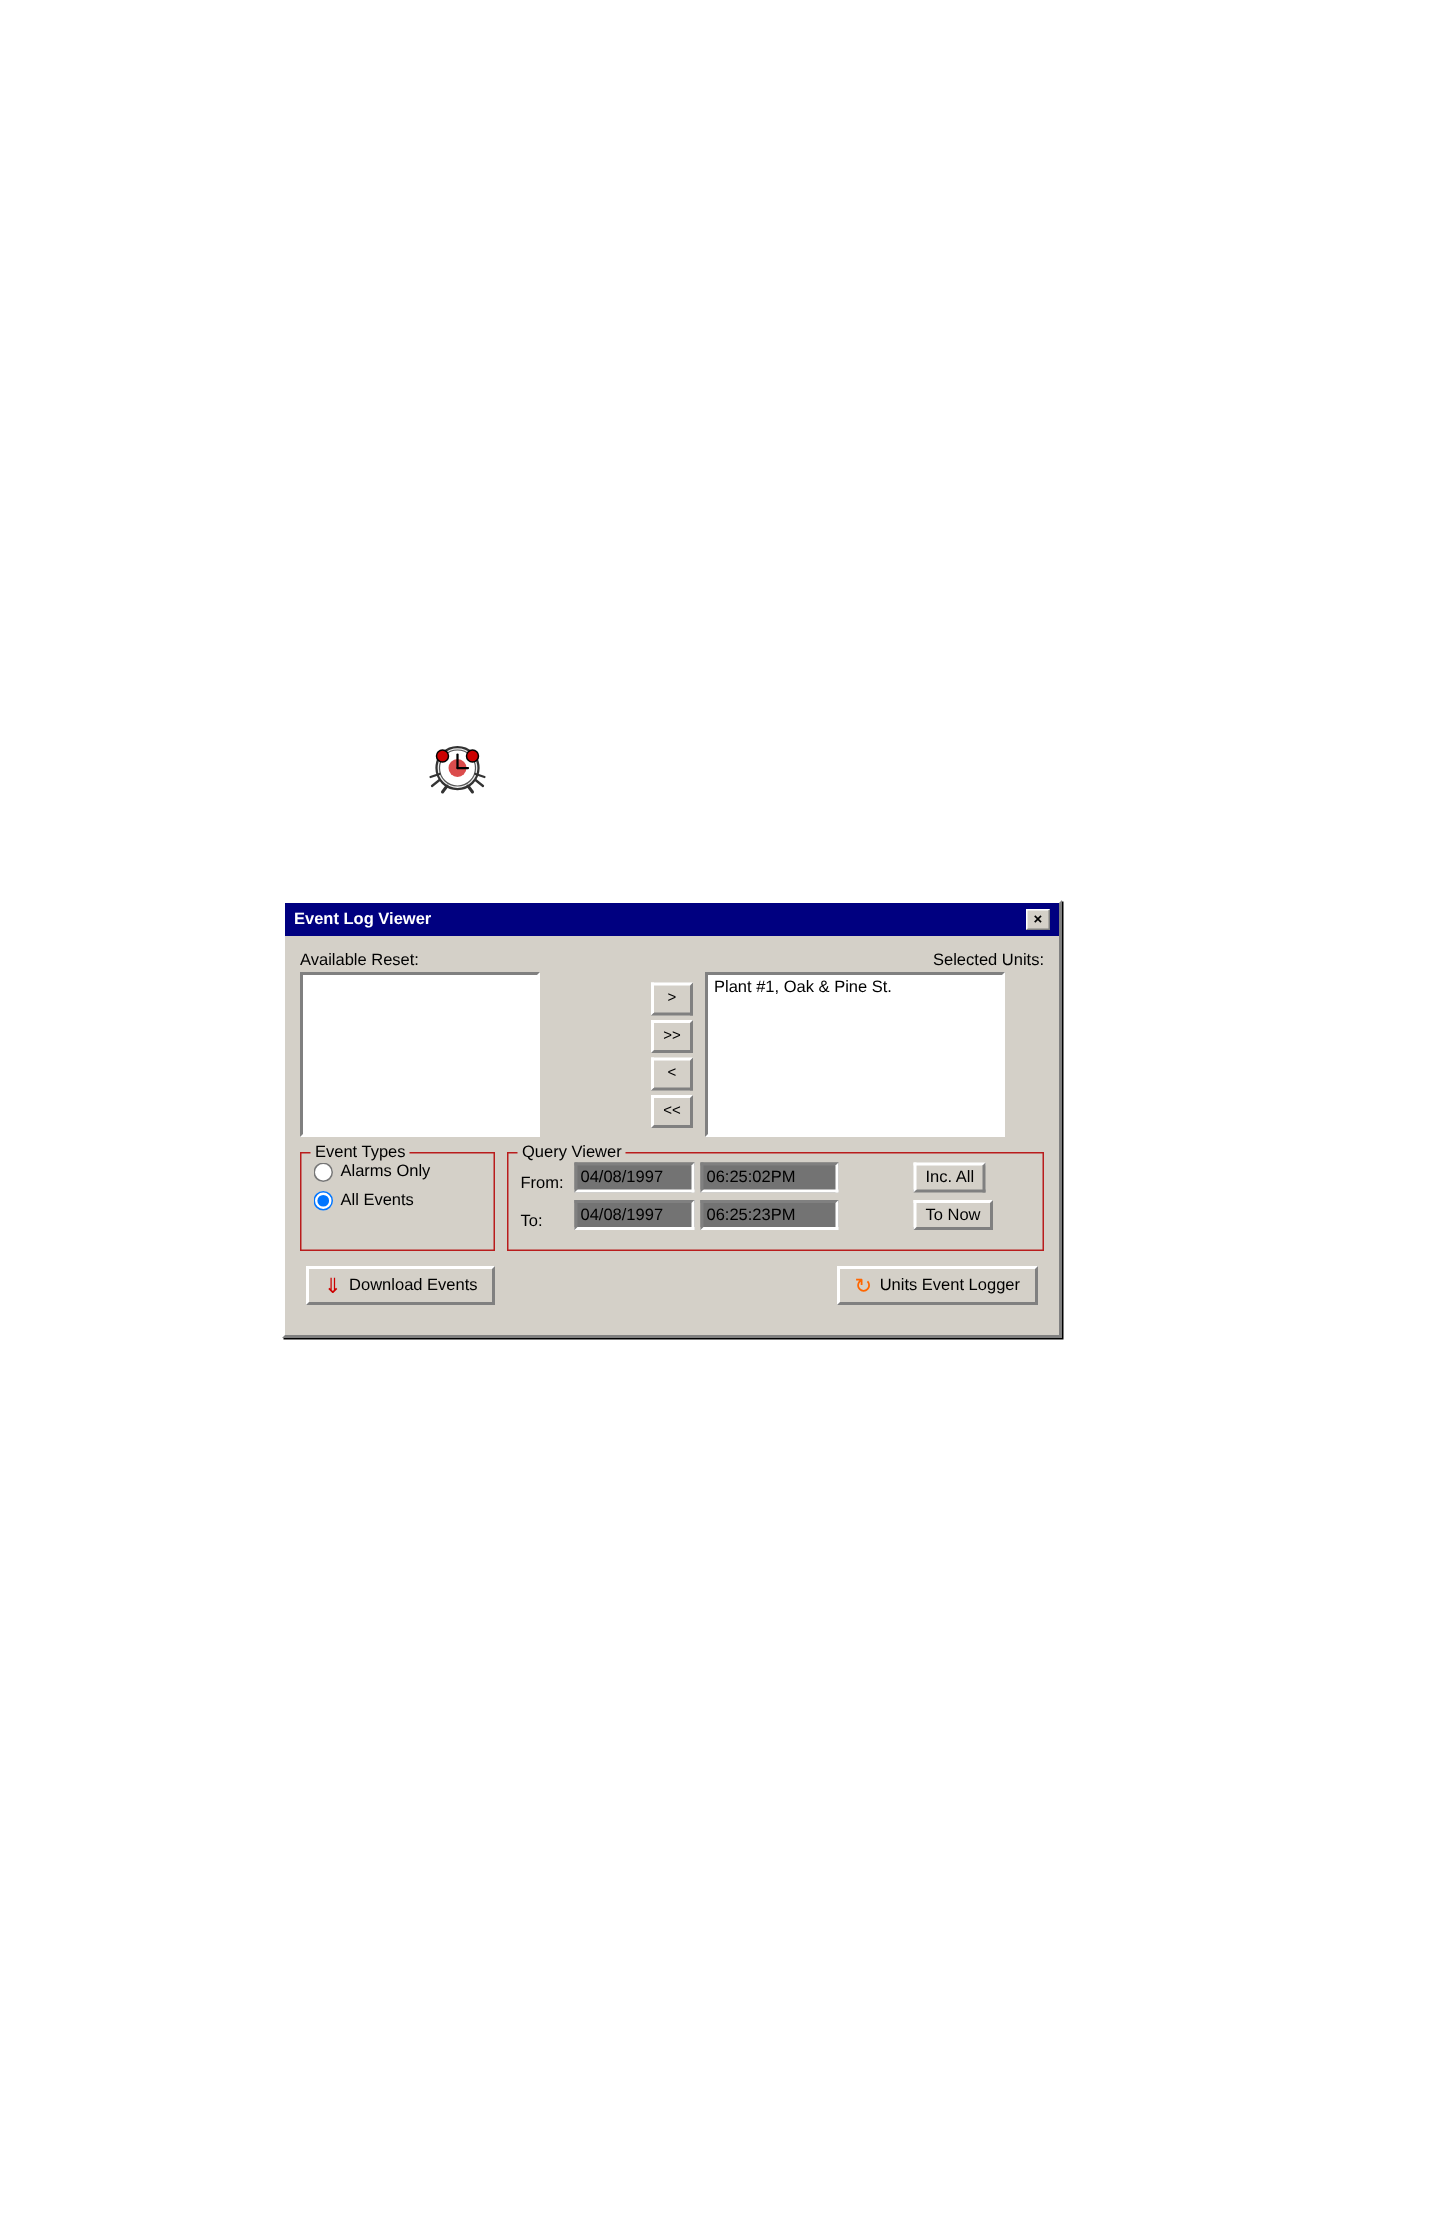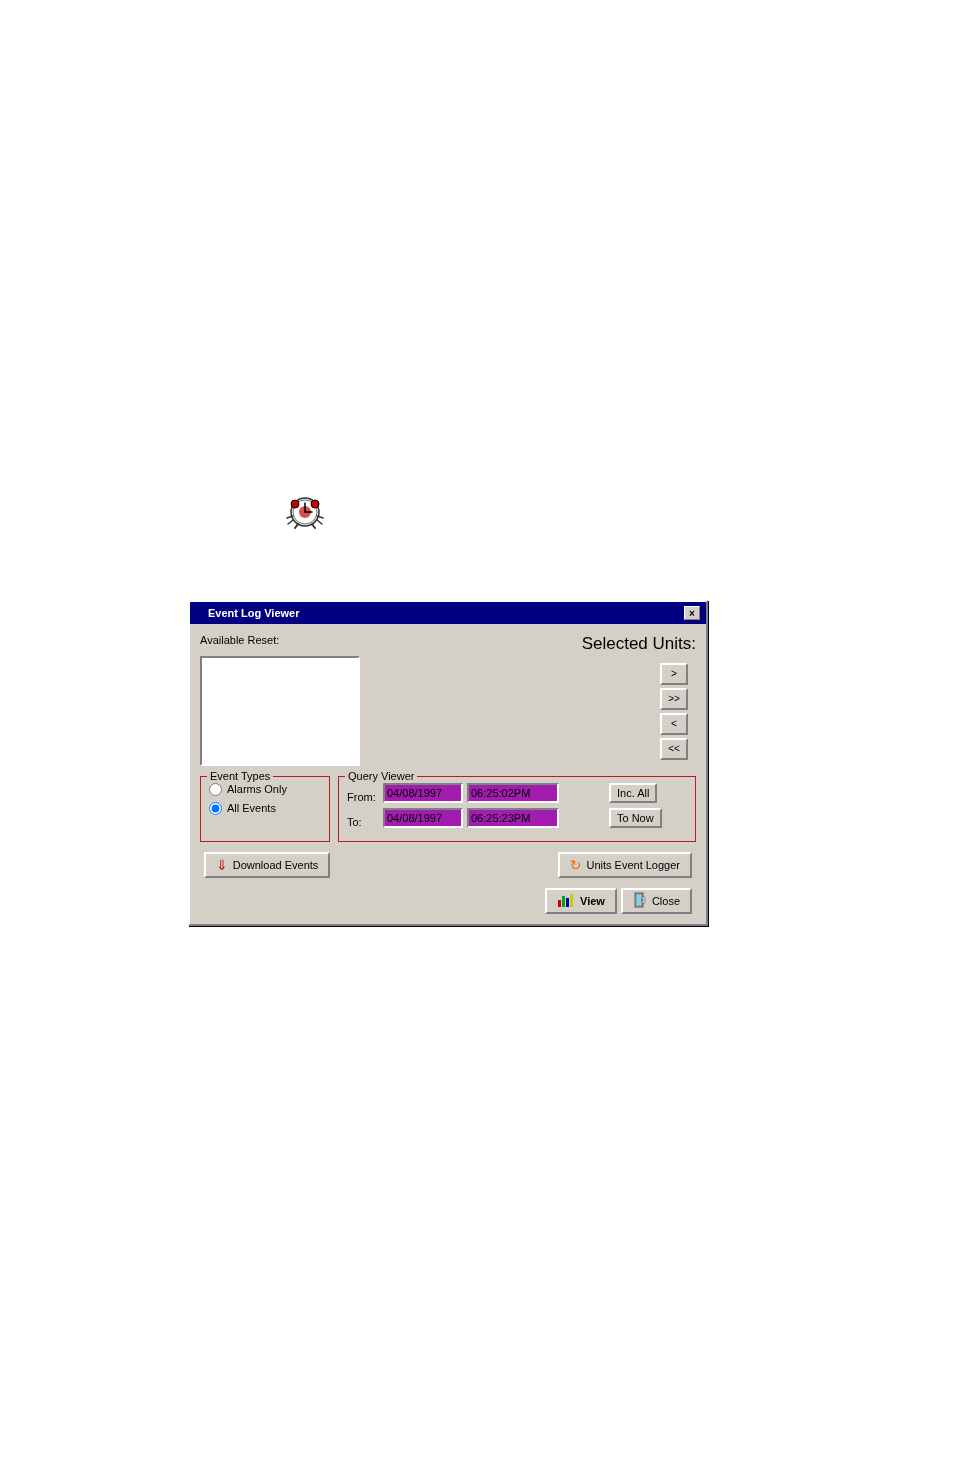--- a/index.html
+++ b/index.html
@@ -70,21 +70,20 @@
       display: flex;
       align-items: center;
       justify-content: space-between;
       height: 22px;
     }
 
     .dialog-title {
       font-size: 11px;
       font-weight: bold;
       color: #ffffff;
-      margin-left: 12px;
     }
 
     .title-close-btn {
       width: 16px;
       height: 14px;
       background: #d4d0c8;
       border: 1px solid;
       border-color: #ffffff #808080 #808080 #ffffff;
       display: flex;
       align-items: center;
@@ -219,21 +218,21 @@
     .query-label {
       font-size: 11px;
       width: 32px;
       color: #000;
     }
 
     .query-input {
       height: 20px;
       border: 2px solid;
       border-color: #808080 #ffffff #ffffff #808080;
-      background: #a21caf;
+      background: #737373;
       font-size: 11px;
       padding: 1px 2px;
       color: #000;
     }
 
     .date-input {
       width: 80px;
     }
 
     .time-input {
@@ -341,21 +340,21 @@
       margin-bottom: 2px;
     }
 
     .available-header {
       width: 160px;
       font-size: 11px;
       color: #000;
     }
 
     .selected-header {
-      font-size: 17px;
+      font-size: 11px;
       color: #000;
       margin-left: auto;
       text-align: center;
     }
   </style>
 </head>
 <body>
 
 <div class="page-bg"></div>
 
@@ -407,20 +406,25 @@
         </div>
       </div>
 
       <div class="transfer-buttons">
         <button class="transfer-btn">&gt;</button>
         <button class="transfer-btn">&gt;&gt;</button>
         <button class="transfer-btn">&lt;</button>
         <button class="transfer-btn">&lt;&lt;</button>
       </div>
 
+      <div class="selected-units">
+        <div class="selected-listbox">
+          <span>Plant #1, Oak &amp; Pine St.</span>
+        </div>
+      </div>
     </div>
 
     <div class="bottom-section">
 
       <div class="groupbox event-types-group">
         <span class="groupbox-legend">Event Types</span>
         <div class="radio-item">
           <input type="radio" class="radio-input" name="eventType" value="alarms" style="">
           <label class="radio-label">Alarms Only</label>
         </div>
@@ -453,39 +457,15 @@
       <button class="action-btn">
         <span class="download-icon">⇓</span>
         <span>Download Events</span>
       </button>
       <button class="action-btn">
         <span class="reset-icon">↻</span>
         <span>Units Event Logger</span>
       </button>
     </div>
 
-    <div class="bottom-row">
-      <button class="view-btn">
-        <span class="view-icon">
-          <svg width="18" height="16" viewBox="0 0 18 16">
-            <rect x="1" y="8" width="3" height="7" fill="#cc0000"></rect>
-            <rect x="5" y="4" width="3" height="11" fill="#00aa00"></rect>
-            <rect x="9" y="6" width="3" height="9" fill="#0000cc"></rect>
-            <rect x="13" y="2" width="3" height="13" fill="#cccc00"></rect>
-          </svg>
-        </span>
-        <span>View</span>
-      </button>
-      <button class="close-btn">
-        <span class="close-icon-img">
-          <svg width="14" height="16" viewBox="0 0 14 16">
-            <rect x="2" y="1" width="8" height="14" fill="#d4d0c8" stroke="#555" stroke-width="1"></rect>
-            <rect x="3" y="2" width="6" height="12" fill="#87ceeb" stroke="#555" stroke-width="0.5"></rect>
-            <rect x="9" y="5" width="3" height="6" fill="#d4d0c8" stroke="#555" stroke-width="0.5"></rect>
-            <circle cx="9.5" cy="8" r="0.8" fill="#333"></circle>
-          </svg>
-        </span>
-        <span>Close</span>
-      </button>
-    </div>
 
   </div>
 </div>
 
 </body></html>

